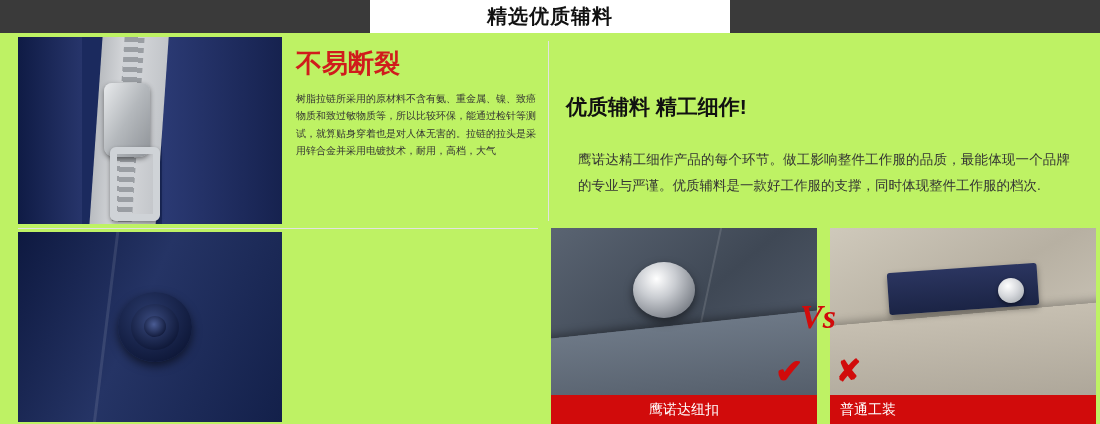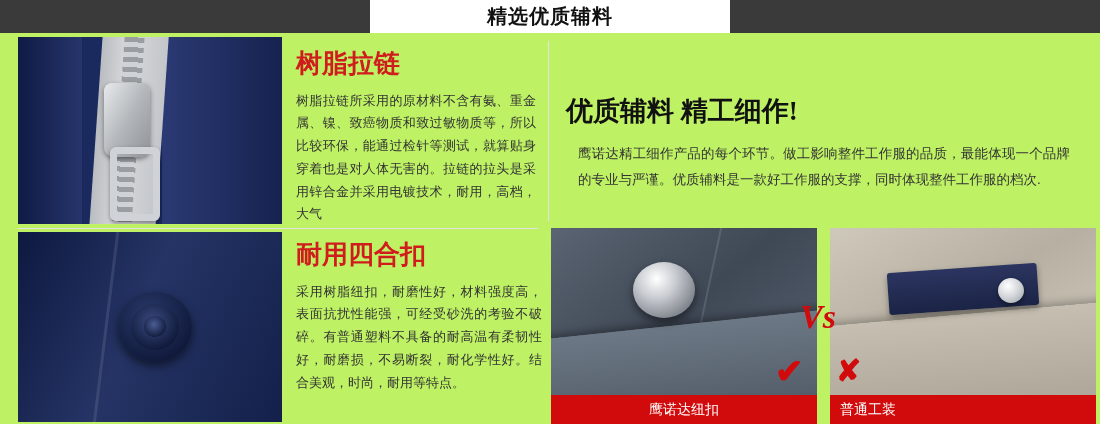--- a/index.html
+++ b/index.html
@@ -115,21 +115,21 @@
     width: 240px;
   }
   .heading-red {
     font-size: 26px;
     font-weight: bold;
     color: #d01c1c;
     margin: 0 0 12px 0;
     line-height: 1.1;
   }
   .body-cn {
-    font-size: 13px;
+    font-size: 10px;
     color: #333333;
     line-height: 1.75;
     margin: 0;
     text-align: justify;
   }
 
   .divider-v1 {
     position: absolute;
     left: 548px;
     top: 8px;
@@ -138,25 +138,24 @@
     background: #e2e2e2;
   }
 
   .right-block {
     position: absolute;
     left: 566px;
     top: 60px;
     width: 516px;
   }
   .right-title {
-    font-size: 27px;
+    font-size: 21px;
     font-weight: bold;
     color: #111111;
-    margin: 0 0 12px 0;
-    font-family: Liberation Serif, serif;
+    margin: 0 0 26px 0;
   }
   .right-body {
     font-size: 13.5px;
     color: #333333;
     line-height: 1.9;
     margin: 12px;
     text-align: justify;
   }
 
   
@@ -357,21 +356,21 @@
       <div class="zp-fabric-l"></div>
       <div class="zp-fabric-r"></div>
       <div class="zp-tape"></div>
       <div class="zp-teeth"></div>
       <div class="zp-slider"></div>
       <div class="zp-pull"></div>
 
     </div>
 
     <div class="zipper-text">
-      <h2 class="heading-red">树脂拉链</h2>
+      <h2 class="heading-red">不易断裂</h2>
       <p class="body-cn">树脂拉链所采用的原材料不含有氨、重金属、镍、致癌物质和致过敏物质等，所以比较环保，能通过检针等测试，就算贴身穿着也是对人体无害的。拉链的拉头是采用锌合金并采用电镀技术，耐用，高档，大气</p>
     </div>
 
     <div class="divider-v1"></div>
 
     <div class="right-block">
       <h3 class="right-title">优质辅料 精工细作!</h3>
       <p class="right-body">鹰诺达精工细作产品的每个环节。做工影响整件工作服的品质，最能体现一个品牌的专业与严谨。优质辅料是一款好工作服的支撑，同时体现整件工作服的档次.</p>
     </div>
   </div>
@@ -380,24 +379,20 @@
     <div class="sep-h"></div>
 
     <div class="snap-photo">
       <div class="sp-fabric"></div>
       <div class="sp-seam"></div>
       <div class="sp-button-outer"></div>
       <div class="sp-button-mid"></div>
       <div class="sp-button-in"></div>
     </div>
 
-    <div class="snap-text">
-      <h2 class="heading-red">耐用四合扣</h2>
-      <p class="body-cn">采用树脂纽扣，耐磨性好，材料强度高，表面抗扰性能强，可经受砂洗的考验不破碎。有普通塑料不具备的耐高温有柔韧性好，耐磨损，不易断裂，耐化学性好。结合美观，时尚，耐用等特点。</p>
-    </div>
 
     <div class="cmp cmp-bad">
       <div class="cmp-img bad-bg">
         <div class="bad-pocket"></div>
         <div class="bad-tab"></div>
         <div class="bad-snap"></div>
       </div>
       <div class="cmp-caption">普通工装</div>
     </div>
 

